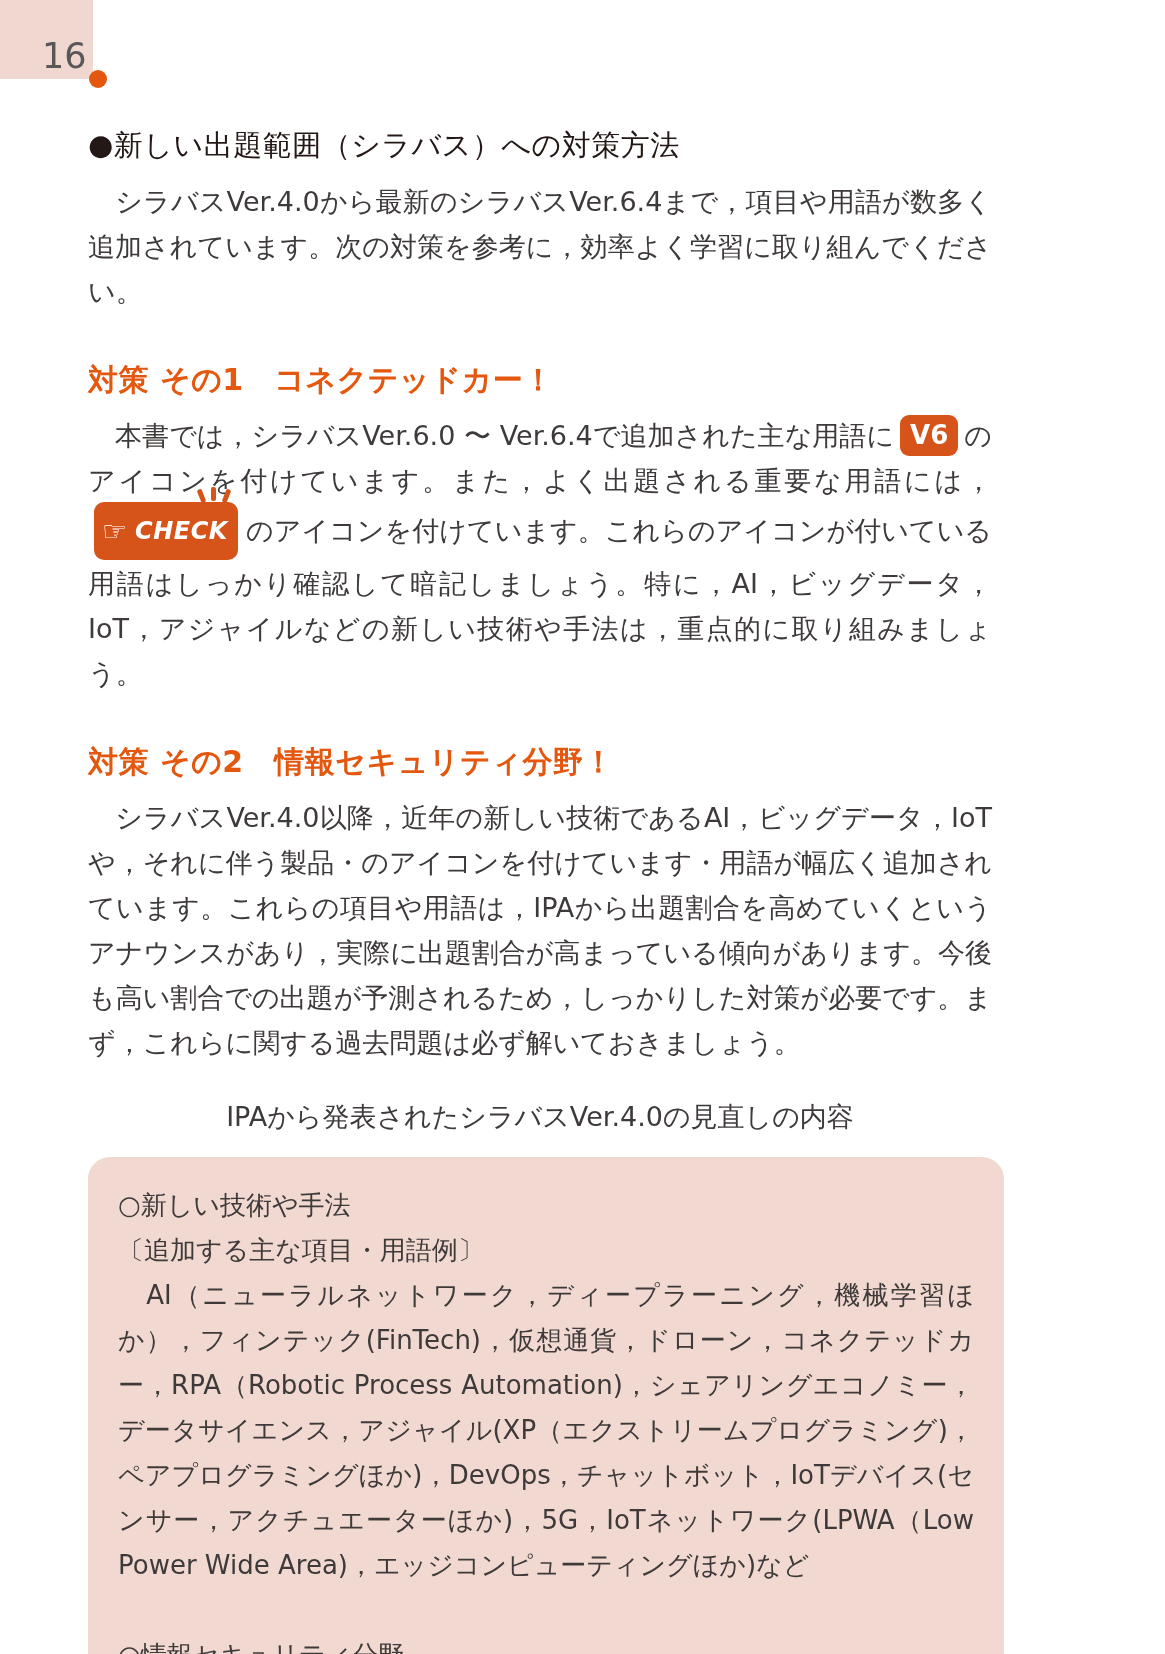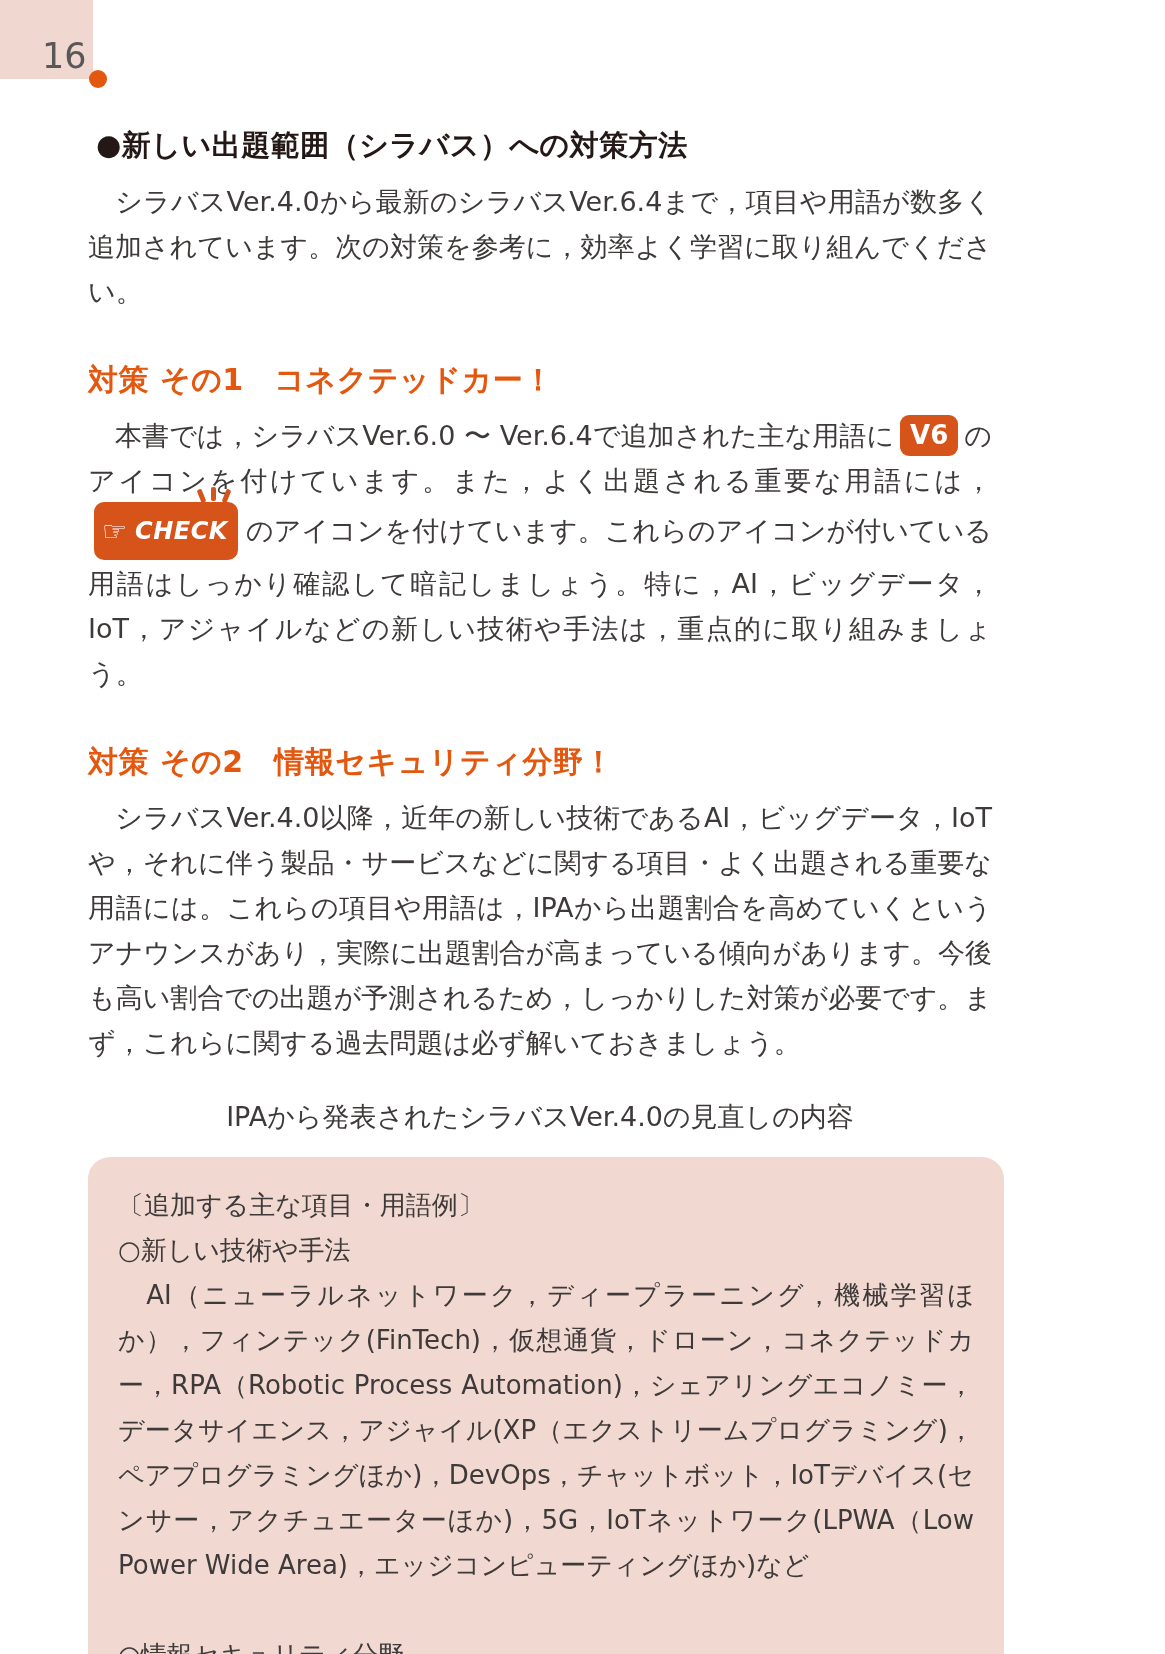--- a/index.html
+++ b/index.html
@@ -11,21 +11,21 @@
     position:relative;
     overflow:hidden;
   }
   
   .corner-block { position:absolute; top:0; left:0; width:93px; height:79px; background:#f0d8d1; }
   .page-number  { position:absolute; top:36px; left:42px; font-size:35px; color:#595757; }
   .corner-dot   { position:absolute; top:70px; left:89px; width:18px; height:18px; border-radius:50%; background:#e4570e; }
 
   .content { position:absolute; top:126px; left:88px; width:904px; }
 
-  .main-heading { font-size:29px; font-weight:bold; color:#231815; margin:0 0 13px 8px; letter-spacing:0.5px; }
+  .main-heading { font-size:29px; font-weight:normal; color:#231815; margin:0 0 13px 0; letter-spacing:0.5px; }
   .body-par { font-size:27px; line-height:45px; margin:0; text-align:justify; }
 
   .sec-heading { font-size:30px; font-weight:bold; color:#e4570e; margin:46px 0 12px 0; letter-spacing:0.5px; }
 
   
   .v6-badge {
     display:inline-block; vertical-align:middle;
     background:#d6531a; color:#ffffff;
     font-weight:bold; font-size:26px; line-height:1;
     padding:7px 10px 8px 10px; border-radius:9px;
@@ -68,25 +68,25 @@
 
 <div class="content">
 
   <h1 class="main-heading">●新しい出題範囲（シラバス）への対策方法</h1>
   <p class="body-par">　シラバスVer.4.0から最新のシラバスVer.6.4まで，項目や用語が数多く追加されています。次の対策を参考に，効率よく学習に取り組んでください。</p>
 
   <h2 class="sec-heading">対策 その1　コネクテッドカー！</h2>
   <p class="body-par"><span>　本書では，シラバスVer.6.0 〜 Ver.6.4で追加された主な用語に</span><span class="v6-badge">V6</span><span>のアイコンを付けています。また，よく出題される重要な用語には，</span><span class="check-badge"><span class="tick t1"></span><span class="tick t2"></span><span class="tick t3"></span><span class="hand">☞</span><span class="check-word">CHECK</span></span><span>のアイコンを付けています。これらのアイコンが付いている用語はしっかり確認して暗記しましょう。特に，AI，ビッグデータ，IoT，アジャイルなどの新しい技術や手法は，重点的に取り組みましょう。</span></p>
 
   <h2 class="sec-heading">対策 その2　情報セキュリティ分野！</h2>
-  <p class="body-par">　シラバスVer.4.0以降，近年の新しい技術であるAI，ビッグデータ，IoTや，それに伴う製品・サービスなどに関する項目・よく出題される重要な用語には。これらの項目や用語は，IPAから出題割合を高めていくというアナウンスがあり，実際に出題割合が高まっている傾向があります。今後も高い割合での出題が予測されるため，しっかりした対策が必要です。まず，これらに関する過去問題は必ず解いておきましょう。</p>
+  <p class="body-par">　シラバスVer.4.0以降，近年の新しい技術であるAI，ビッグデータ，IoTや，それに伴う製品・のアイコンを付けています・用語が幅広く追加されています。これらの項目や用語は，IPAから出題割合を高めていくというアナウンスがあり，実際に出題割合が高まっている傾向があります。今後も高い割合での出題が予測されるため，しっかりした対策が必要です。まず，これらに関する過去問題は必ず解いておきましょう。</p>
 
   <p class="box-intro">IPAから発表されたシラバスVer.4.0の見直しの内容</p>
 
   <div class="pink-box">
+    <p>○新しい技術や手法</p>
     <p>〔追加する主な項目・用語例〕</p>
-    <p>○新しい技術や手法</p>
     <p>　AI（ニューラルネットワーク，ディープラーニング，機械学習ほか），フィンテック(FinTech)，仮想通貨，ドローン，コネクテッドカー，RPA（Robotic Process Automation)，シェアリングエコノミー，データサイエンス，アジャイル(XP（エクストリームプログラミング)，ペアプログラミングほか)，DevOps，チャットボット，IoTデバイス(センサー，アクチュエーターほか)，5G，IoTネットワーク(LPWA（Low Power Wide Area)，エッジコンピューティングほか)など</p>
     <p class="group2-heading">○情報セキュリティ分野</p>
 
   </div>
 
 </div>
 
 </body></html>

